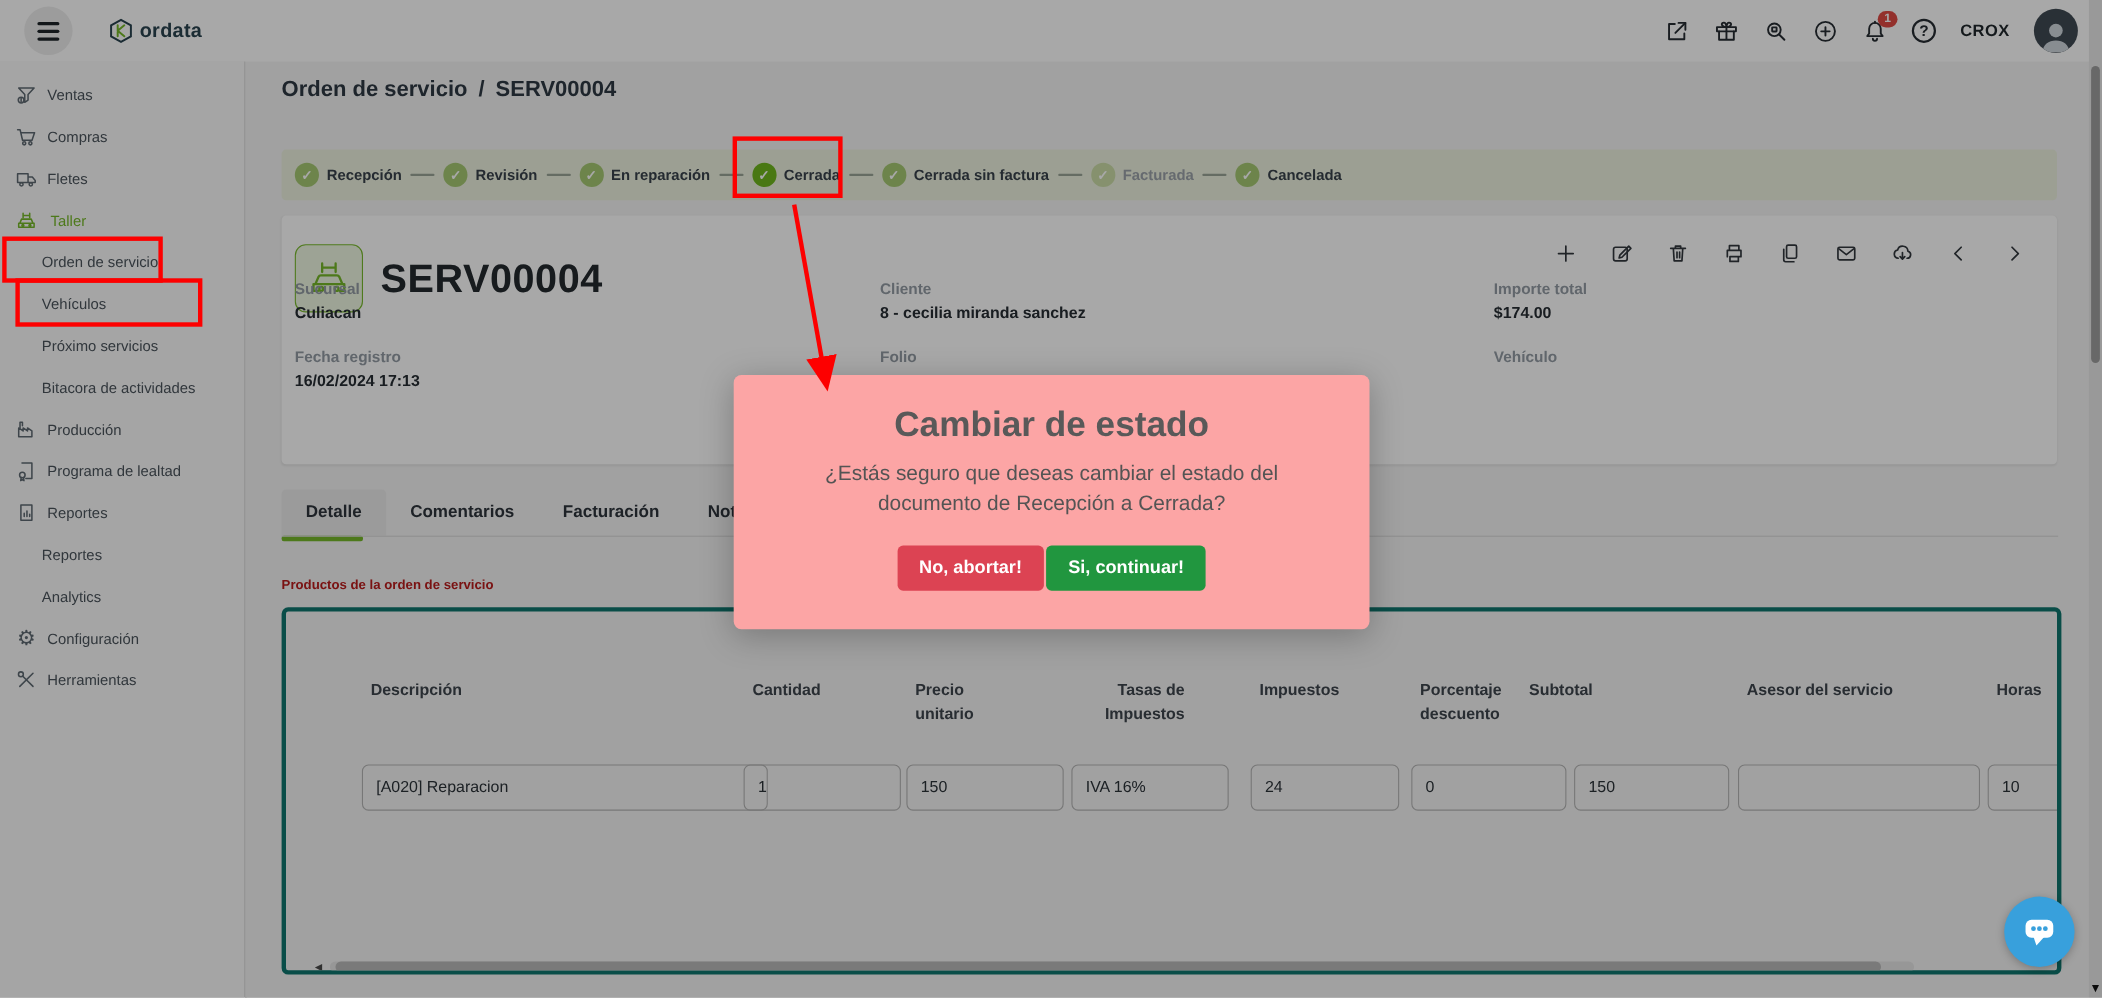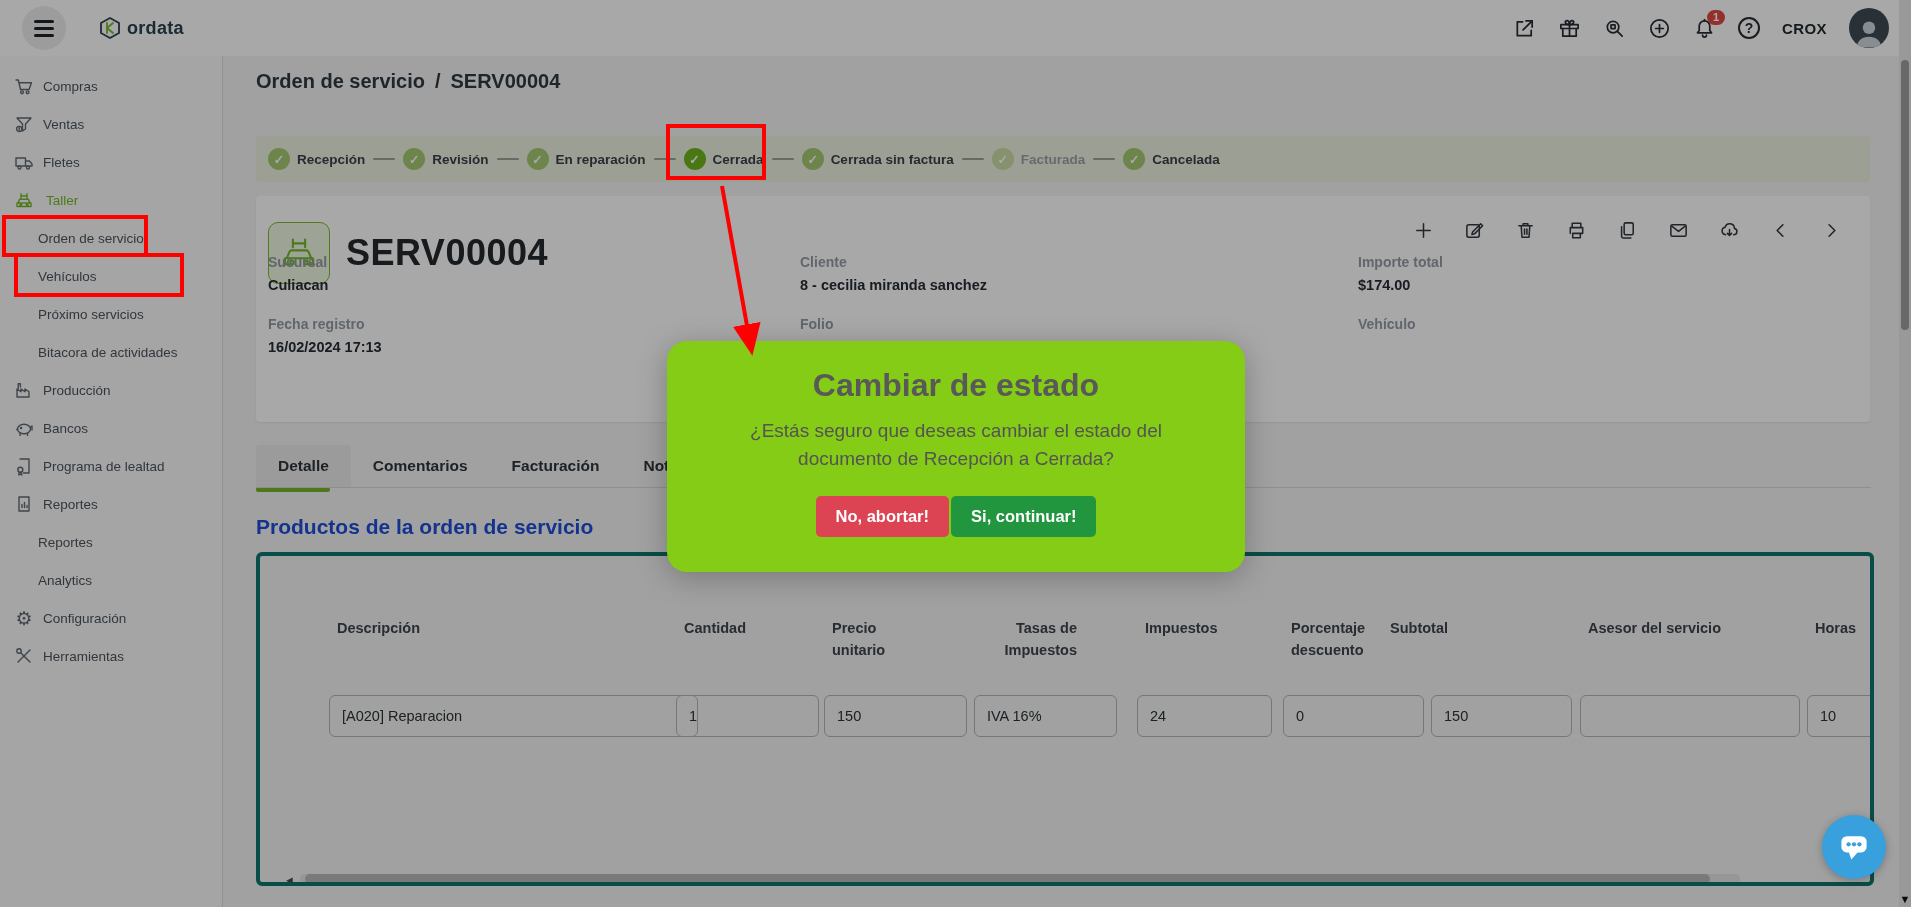--- a/index.html
+++ b/index.html
@@ -71,21 +71,21 @@
   .fld .lbl { font-size:14px; color:#939ca4; font-weight:bold; margin-bottom:7px; }
   .fld .val { font-size:14.5px; color:#262d33; font-weight:bold; min-height:17px; }
 
   .tabs { position:absolute; left:32px; top:387px; display:flex; align-items:flex-end; height:44px; }
   .tab { padding:12px 22px; font-size:15.5px; font-weight:bold; color:#2e353c; position:relative; cursor:pointer; }
   .tab.active { background:#ececec; border-radius:4px 4px 0 0; }
   .tab.active::after { content:""; position:absolute; left:0; bottom:-5px; width:78%; height:5px;
                        background:#76b82a; border-radius:2px; }
   .tabs-divider { position:absolute; left:32px; right:28px; top:431px; height:1px; background:#dadada; }
 
-  .section-title { position:absolute; left:32px; top:442px; font-size:21px; font-weight:bold; color:#1d4ed8; }
+  .section-title { position:absolute; left:32px; top:458px; font-size:12px; font-weight:bold; color:#b91c1c; }
 
   .panel { position:absolute; left:32px; top:496px; width:1618px; height:334px; border:4px solid #0f766e;
            border-radius:6px; overflow:hidden; }
   .th { position:absolute; top:62px; font-size:14.5px; font-weight:bold; color:#3e454d; line-height:1.5; }
   .cell-input { position:absolute; top:139px; height:42px; border:1px solid #b5b5b5; border-radius:6px;
                 background:transparent; padding:0 12px; font-size:14.5px; color:#2b3238;
                 font-family:"Liberation Sans", sans-serif; }
   .hscroll-arrow { position:absolute; left:24px; top:318px; font-size:11px; color:#4a4a4a; }
   .hscroll-track { position:absolute; left:40px; top:318px; width:1440px; height:10px; background:#e5e5e5; border-radius:5px; }
   .hscroll-thumb { position:absolute; left:5px; top:0; width:1405px; height:10px; background:#b9b9b9; border-radius:5px; cursor:pointer; }
@@ -95,22 +95,22 @@
   .vscroll-thumb { position:absolute; left:2px; top:60px; width:8px; height:270px; background:#9f9f9f; border-radius:4px; cursor:pointer; }
   .vscroll-down { position:absolute; bottom:2px; left:0; width:12px; text-align:center; font-size:11px; color:#111; cursor:pointer; }
 
   
   .backdrop { position:absolute; inset:0; background:rgba(0,0,0,.34); z-index:40; }
 
   .fab { position:absolute; left:1822px; top:815px; width:64px; height:64px; border-radius:50%;
          background:#38a0dc; z-index:45; border:none; cursor:pointer; display:flex; align-items:center;
          justify-content:center; box-shadow:0 2px 8px rgba(0,0,0,.25); }
 
-  .modal { position:absolute; left:667px; top:341px; width:578px; height:231px; background:#84cc16;
-           border-radius:20px; z-index:50; box-shadow:0 6px 30px rgba(0,0,0,.25); text-align:center; }
+  .modal { position:absolute; left:667px; top:341px; width:578px; height:231px; background:#fca5a5;
+           border-radius:7px; z-index:50; box-shadow:0 6px 30px rgba(0,0,0,.25); text-align:center; }
   .modal-title { margin-top:26px; font-size:32px; font-weight:600; color:#595959; }
   .modal-msg { margin:13px auto 0; width:500px; font-size:19px; color:#545454; line-height:1.45; }
   .modal-actions { margin-top:24px; display:flex; justify-content:center; gap:2px; }
   .modal-actions button { border:none; border-radius:5px; padding:11px 20px; font-size:16.5px;
                           font-weight:bold; color:#fff; cursor:pointer; font-family:"Liberation Sans", sans-serif; }
 
   .anno-box { position:absolute; border:4px solid #fd0000; z-index:60; pointer-events:none; }
   #anno-taller { left:2px; top:215px; width:146px; height:42px; }
   #anno-orden  { left:14px; top:253px; width:170px; height:44px; }
   #anno-cerrada{ left:666px; top:124px; width:100px; height:56px; }
@@ -179,33 +179,33 @@
           <circle cx="12" cy="8" r="4.4" fill="#cfd6dc"></circle>
           <path d="M3.5 22c0-5 3.8-7.6 8.5-7.6s8.5 2.6 8.5 7.6z" fill="#cfd6dc"></path>
         </svg>
       </div>
     </div>
   </header>
 
   <nav class="sidebar">
     <div class="side-item">
       <svg viewBox="0 0 20 20">
+          <path d="M3 4h14l-5.5 6v5l-3 2v-7z"></path>
+          <circle cx="5.2" cy="15" r="2.6"></circle>
+          <path d="M5.2 13.6v2.8"></path>
+        </svg>
+      <span>Ventas</span>
+    </div>
+    <div class="side-item">
+      <svg viewBox="0 0 20 20">
           <path d="M2 4h2.3l2.2 9.5h8.6l2.3-6.8H5"></path>
           <circle cx="8" cy="16.3" r="1.4"></circle>
           <circle cx="13.6" cy="16.3" r="1.4"></circle>
         </svg>
       <span>Compras</span>
-    </div>
-    <div class="side-item">
-      <svg viewBox="0 0 20 20">
-          <path d="M3 4h14l-5.5 6v5l-3 2v-7z"></path>
-          <circle cx="5.2" cy="15" r="2.6"></circle>
-          <path d="M5.2 13.6v2.8"></path>
-        </svg>
-      <span>Ventas</span>
     </div>
     <div class="side-item">
       <svg viewBox="0 0 20 20">
           <path d="M2 6h9.5v8H2z M11.5 9h3.9l2.6 3v2h-6.5z"></path>
           <circle cx="5.5" cy="15.6" r="1.5"></circle>
           <circle cx="14" cy="15.6" r="1.5"></circle>
         </svg>
       <span>Fletes</span>
     </div>
     <div class="side-item active">
@@ -228,28 +228,20 @@
     </div>
     <div class="side-item sub">
       <span>Bitacora de actividades</span>
     </div>
     <div class="side-item">
       <svg viewBox="0 0 20 20">
           <path d="M3 17v-8l4 2.8V9l4 2.8V9l4 2.8V17z"></path>
           <path d="M4.2 9V3.8h2.2V7"></path>
         </svg>
       <span>Producción</span>
-    </div>
-    <div class="side-item">
-      <svg viewBox="0 0 20 20">
-          <ellipse cx="10" cy="11" rx="6.5" ry="4.8"></ellipse>
-          <path d="M16.3 9.2l1.7-1.2v4M6 15.6v1.8M13.5 15.6v1.8M3.5 11.5h-1"></path>
-          <circle cx="7" cy="10" r="0.6"></circle>
-        </svg>
-      <span>Bancos</span>
     </div>
     <div class="side-item">
       <svg viewBox="0 0 20 20">
           <path d="M6 3h9v14H9.5"></path>
           <circle cx="6.3" cy="13.8" r="2.5"></circle>
           <path d="M5.3 16.2L4.8 19l1.5-1L7.8 19l-.5-2.8"></path>
         </svg>
       <span>Programa de lealtad</span>
     </div>
     <div class="side-item">

